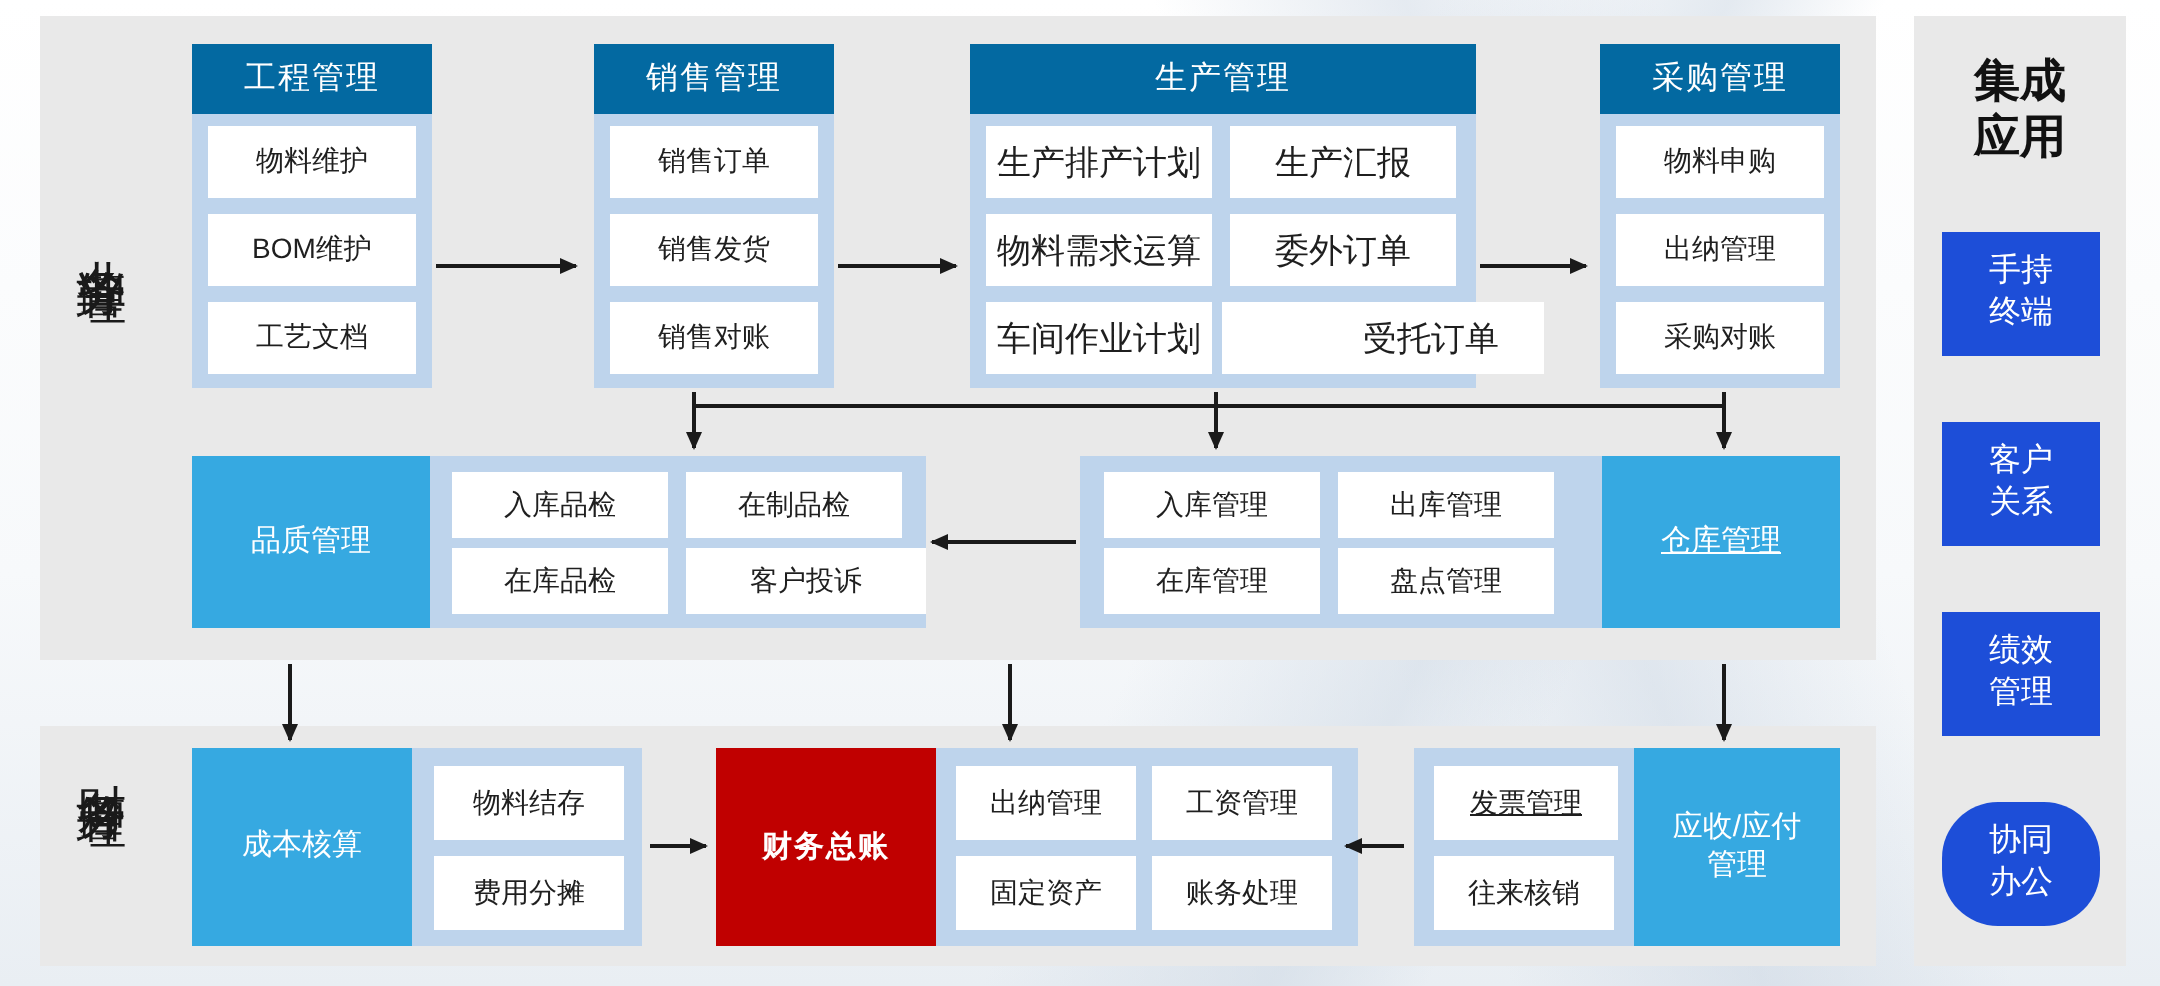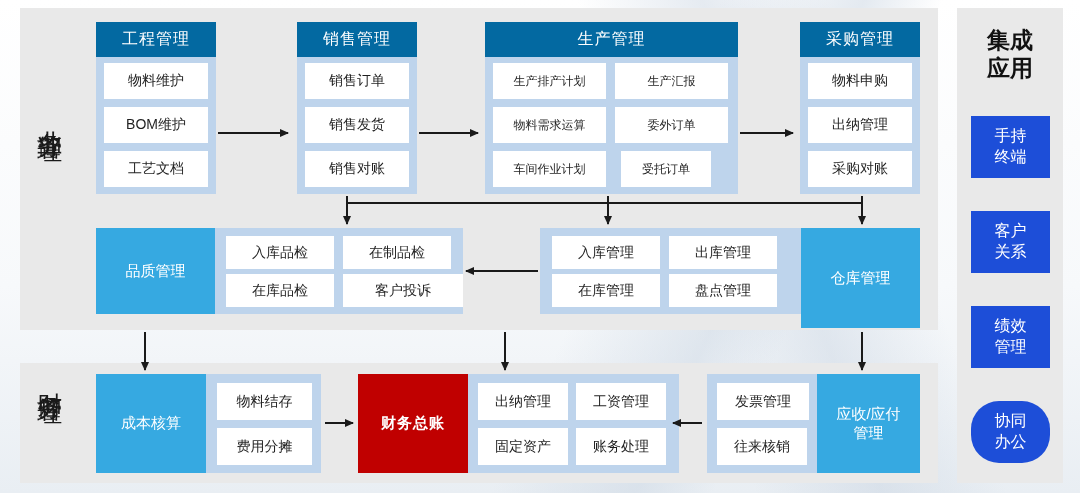--- a/index.html
+++ b/index.html
@@ -43,21 +43,21 @@
   .gside{
     position:absolute;background:#36a9e1;color:#ffffff;
     display:flex;align-items:center;justify-content:center;
     text-align:center;font-size:15px;line-height:1.25;
   }
   .cell{
     position:absolute;background:#ffffff;color:#1f1f1f;
     display:flex;align-items:center;justify-content:center;
     font-size:14px;white-space:nowrap;
   }
-  .cell.small{font-size:12px;}
+  .cell.small{font-size:17px;}
   .redbox{
     position:absolute;background:#c00000;color:#ffffff;
     display:flex;align-items:center;justify-content:center;
     font-size:15px;font-weight:bold;letter-spacing:1px;
   }
   .appbtn{
     position:absolute;background:#1d4ed8;color:#ffffff;
     display:flex;align-items:center;justify-content:center;
     text-align:center;font-size:16px;line-height:1.3;
   }
@@ -92,21 +92,21 @@
     <div class="cell" style="left:8px;top:129px;width:104px;height:36px;">销售对账</div>
   </div>
 
   <div class="group" style="left:485px;top:22px;width:253px;height:172px;">
     <div class="ghead" style="height:35px;">生产管理</div>
     <div class="cell small" style="left:8px;top:41px;width:113px;height:36px;">生产排产计划</div>
     <div class="cell small" style="left:130px;top:41px;width:113px;height:36px;">生产汇报</div>
     <div class="cell small" style="left:8px;top:85px;width:113px;height:36px;">物料需求运算</div>
     <div class="cell small" style="left:130px;top:85px;width:113px;height:36px;">委外订单</div>
     <div class="cell small" style="left:8px;top:129px;width:113px;height:36px;">车间作业计划</div>
-    <div class="cell small" style="left:136px;top:129px;width:90px;height:36px;">受托订单</div>
+    <div class="cell small" style="left:126px;top:129px;width:113px;height:36px;padding-left:48px;">受托订单</div>
   </div>
 
   <div class="group" style="left:800px;top:22px;width:120px;height:172px;">
     <div class="ghead" style="height:35px;">采购管理</div>
     <div class="cell" style="left:8px;top:41px;width:104px;height:36px;">物料申购</div>
     <div class="cell" style="left:8px;top:85px;width:104px;height:36px;">出纳管理</div>
     <div class="cell" style="left:8px;top:129px;width:104px;height:36px;">采购对账</div>
   </div>
 
   <div class="group" style="left:96px;top:228px;width:367px;height:86px;">
@@ -115,21 +115,21 @@
     <div class="cell" style="left:247px;top:8px;width:108px;height:33px;">在制品检</div>
     <div class="cell" style="left:130px;top:46px;width:108px;height:33px;">在库品检</div>
     <div class="cell" style="left:247px;top:46px;width:120px;height:33px;">客户投诉</div>
   </div>
 
   <div class="group" style="left:540px;top:228px;width:380px;height:86px;">
     <div class="cell" style="left:12px;top:8px;width:108px;height:33px;">入库管理</div>
     <div class="cell" style="left:129px;top:8px;width:108px;height:33px;">出库管理</div>
     <div class="cell" style="left:12px;top:46px;width:108px;height:33px;">在库管理</div>
     <div class="cell" style="left:129px;top:46px;width:108px;height:33px;">盘点管理</div>
-    <div class="gside" style="left:261px;top:0;width:119px;height:100px;">仓库管理</div>
+    <div class="gside" style="left:261px;top:0;width:119px;height:86px;text-decoration:underline;">仓库管理</div>
   </div>
 
   <div class="panel" style="left:20px;top:363px;width:918px;height:120px;"></div>
 
   <div class="vlabel" style="left:37px;top:372px;">财务管理</div>
 
   <div class="group" style="left:96px;top:374px;width:225px;height:99px;">
     <div class="gside" style="left:0;top:0;width:110px;height:99px;">成本核算</div>
     <div class="cell" style="left:121px;top:9px;width:95px;height:37px;">物料结存</div>
     <div class="cell" style="left:121px;top:54px;width:95px;height:37px;">费用分摊</div>
@@ -138,21 +138,21 @@
   <div class="redbox" style="left:358px;top:374px;width:110px;height:99px;">财务总账</div>
 
   <div class="group" style="left:468px;top:374px;width:211px;height:99px;">
     <div class="cell" style="left:10px;top:9px;width:90px;height:37px;">出纳管理</div>
     <div class="cell" style="left:108px;top:9px;width:90px;height:37px;">工资管理</div>
     <div class="cell" style="left:10px;top:54px;width:90px;height:37px;">固定资产</div>
     <div class="cell" style="left:108px;top:54px;width:90px;height:37px;">账务处理</div>
   </div>
 
   <div class="group" style="left:707px;top:374px;width:213px;height:99px;">
-    <div class="cell" style="left:10px;top:9px;width:92px;height:37px;">发票管理</div>
+    <div class="cell" style="left:10px;top:9px;width:92px;height:37px;text-decoration:underline;">发票管理</div>
     <div class="cell" style="left:10px;top:54px;width:90px;height:37px;">往来核销</div>
     <div class="gside" style="left:110px;top:0;width:103px;height:99px;">应收/应付<br>管理</div>
   </div>
 
   <div class="side-panel" style="left:957px;top:8px;width:106px;height:475px;"></div>
 
   <div class="apptitle" style="left:957px;top:26px;width:106px;">集成<br>应用</div>
 
   <div class="appbtn" style="left:971px;top:116px;width:79px;height:62px;">手持<br>终端</div>
   <div class="appbtn" style="left:971px;top:211px;width:79px;height:62px;">客户<br>关系</div>

